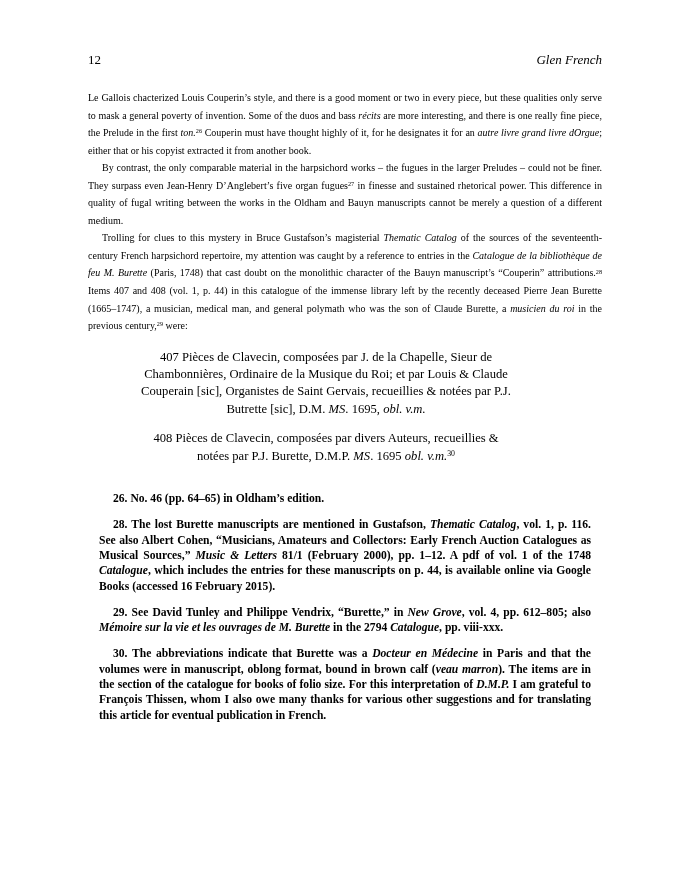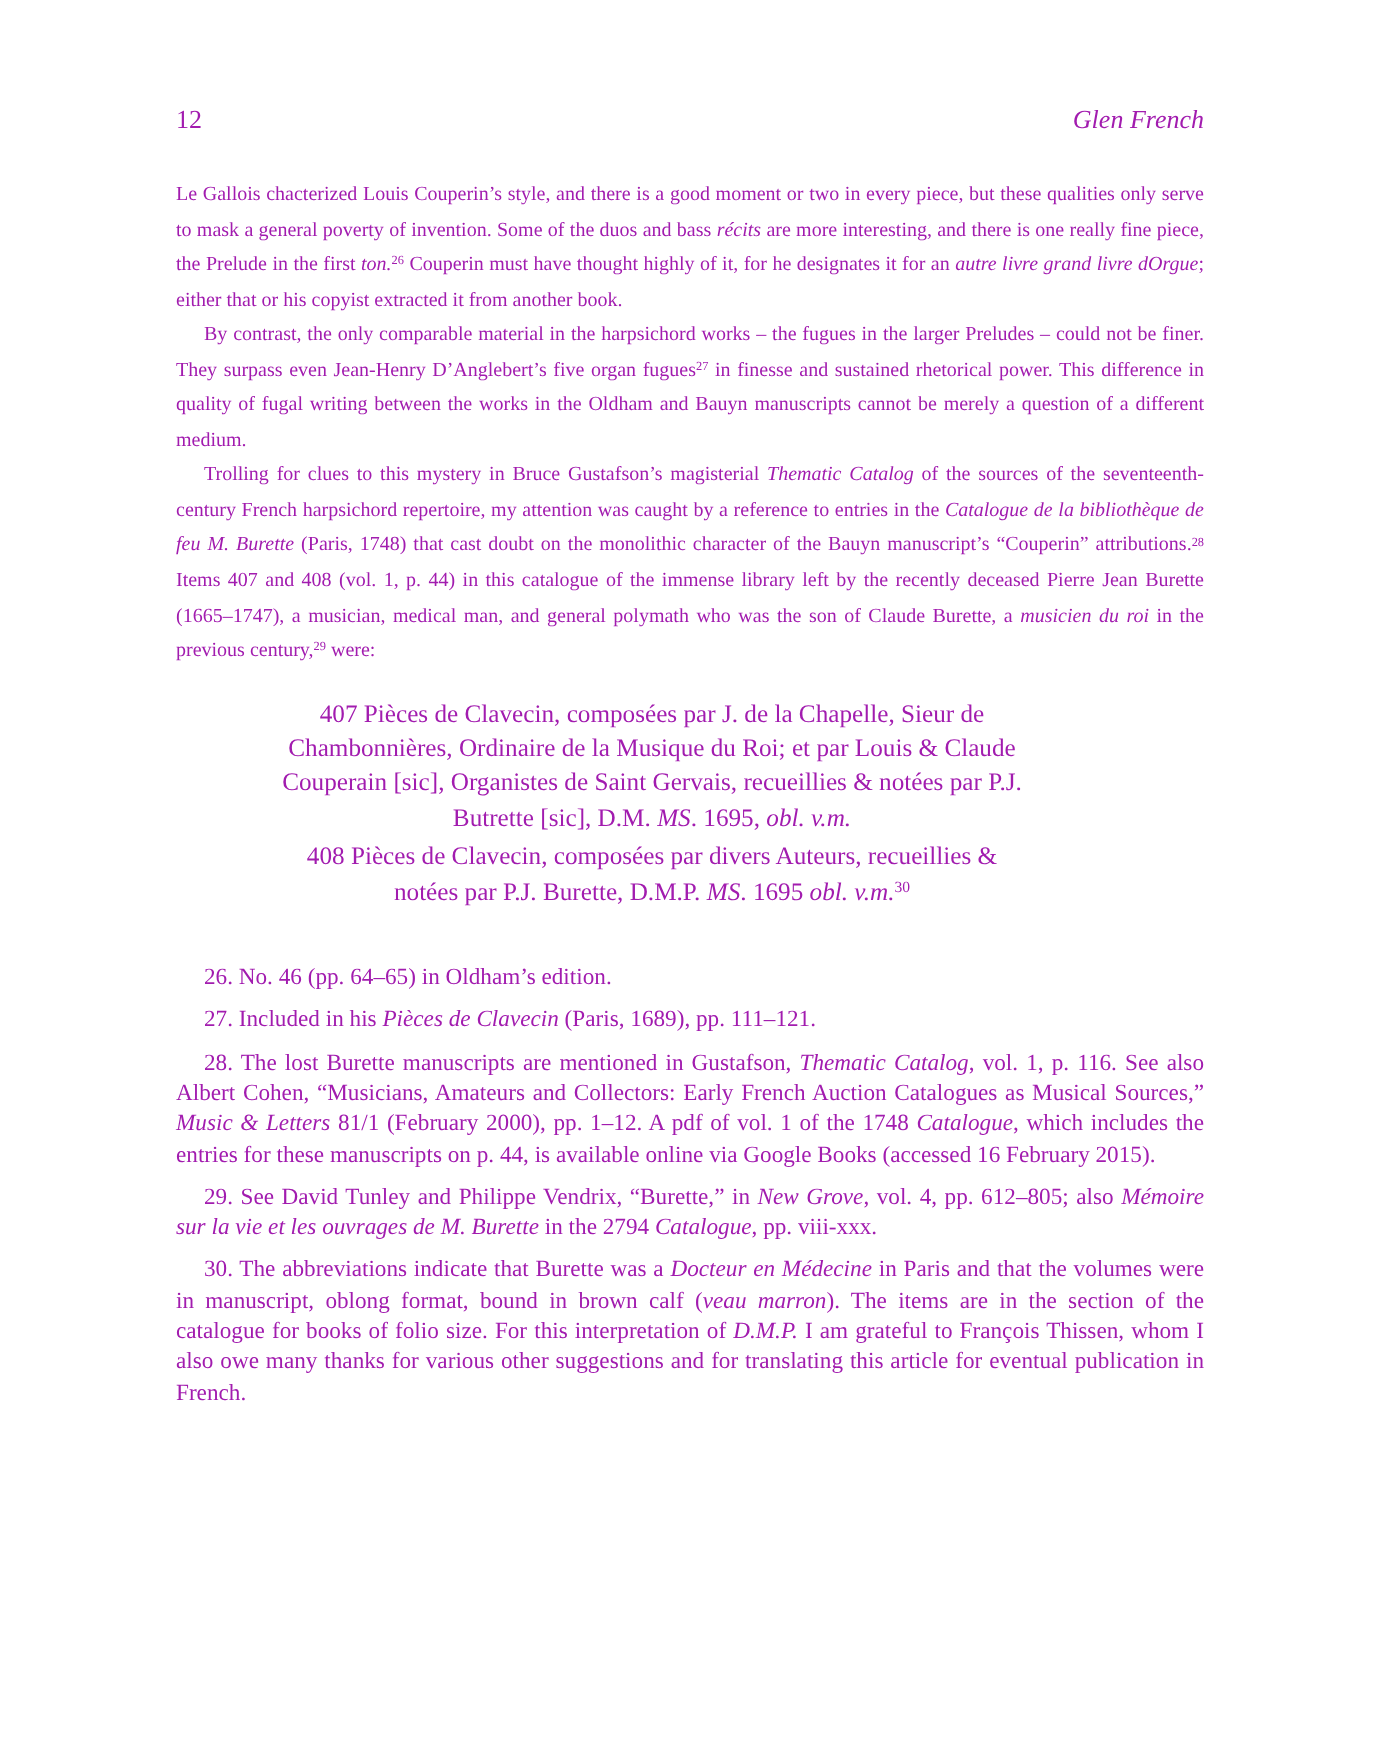--- a/index.html
+++ b/index.html
@@ -7,21 +7,21 @@
     padding: 0;
     background: #ffffff;
   }
   .page {
     position: relative;
     width: 691px;
     height: 877px;
     background: #ffffff;
     overflow: hidden;
     font-family: "Liberation Serif", "DejaVu Serif", serif;
-    color: #a21caf;
+    color: #000000;
   }
   .page-inner {
     position: absolute;
     left: 88px;
     top: 52px;
     width: 514px;
   }
   .pg-header {
     display: flex;
     justify-content: space-between;
@@ -43,31 +43,32 @@
     text-indent: 14px;
   }
   .quote {
     margin: 14px 0 0 52px;
     width: 372px;
     font-size: 12.6px;
     line-height: 17.4px;
     text-align: center;
   }
   .quote + .quote {
-    margin-top: 2px;
+    margin-top: 12px;
   }
   .footnotes {
     margin-top: 26px;
   }
   .footnote {
     font-size: 11.6px;
     line-height: 15.3px;
     text-align: justify;
     text-indent: 14px;
-    margin: 0;
+    margin: 11px;
+    font-weight: bold;
   }
   .footnote + .footnote {
     margin-top: 6px;
   }
   i { font-style: italic; }
   sup {
     font-size: 0.62em;
     vertical-align: baseline;
     position: relative;
     top: -0.48em;
@@ -90,20 +91,19 @@
     <p class="para indent"><span>By contrast, the only comparable material in the harpsichord works – the fugues in the larger Preludes – could not be finer. They surpass even Jean-Henry D’Anglebert’s five organ fugues</span><sup>27</sup><span> in finesse and sustained rhetorical power. This difference in quality of fugal writing between the works in the Oldham and Bauyn manuscripts cannot be merely a question of a different medium.</span></p>
 
     <p class="para indent"><span>Trolling for clues to this mystery in Bruce Gustafson’s magisterial </span><i>Thematic Catalog</i><span> of the sources of the seventeenth-century French harpsichord repertoire, my attention was caught by a reference to entries in the </span><i>Catalogue de la bibliothèque de feu M. Burette</i><span> (Paris, 1748) that cast doubt on the monolithic character of the Bauyn manuscript’s “Couperin” attributions.</span><sup>28</sup><span> Items 407 and 408 (vol. 1, p. 44) in this catalogue of the immense library left by the recently deceased Pierre Jean Burette (1665–1747), a musician, medical man, and general polymath who was the son of Claude Burette, a </span><i>musicien du roi</i><span> in the previous century,</span><sup>29</sup><span> were:</span></p>
 
     <p class="quote"><span>407 Pièces de Clavecin, composées par J. de la Chapelle, Sieur de Chambonnières, Ordinaire de la Musique du Roi; et par Louis &amp; Claude Couperain [sic], Organistes de Saint Gervais, recueillies &amp; notées par P.J. Butrette [sic], D.M. </span><i>MS</i><span>. 1695, </span><i>obl. v.m.</i></p>
 
     <p class="quote"><span>408 Pièces de Clavecin, composées par divers Auteurs, recueillies &amp; notées par P.J. Burette, D.M.P. </span><i>MS</i><span>. 1695 </span><i>obl. v.m.</i><sup>30</sup></p>
 
     <div class="footnotes">
       <p class="footnote"><span>26. No. 46 (pp. 64–65) in Oldham’s edition.</span></p>
-      <p class="footnote"><span>27. Included in his </span><i>Pièces de Clavecin</i><span> (Paris, 1689), pp. 111–121.</span></p>
       <p class="footnote"><span>28. The lost Burette manuscripts are mentioned in Gustafson, </span><i>Thematic Catalog</i><span>, vol. 1, p. 116. See also Albert Cohen, “Musicians, Amateurs and Collectors: Early French Auction Catalogues as Musical Sources,” </span><i>Music &amp; Letters</i><span> 81/1 (February 2000), pp. 1–12. A pdf of vol. 1 of the 1748 </span><i>Catalogue</i><span>, which includes the entries for these manuscripts on p. 44, is available online via Google Books (accessed 16 February 2015).</span></p>
       <p class="footnote"><span>29. See David Tunley and Philippe Vendrix, “Burette,” in </span><i>New Grove</i><span>, vol. 4, pp. 612–805; also </span><i>Mémoire sur la vie et les ouvrages de M. Burette</i><span> in the 2794 </span><i>Catalogue</i><span>, pp. viii-xxx.</span></p>
       <p class="footnote"><span>30. The abbreviations indicate that Burette was a </span><i>Docteur en Médecine</i><span> in Paris and that the volumes were in manuscript, oblong format, bound in brown calf (</span><i>veau marron</i><span>). The items are in the section of the catalogue for books of folio size. For this interpretation of </span><i>D.M.P.</i><span> I am grateful to François Thissen, whom I also owe many thanks for various other suggestions and for translating this article for eventual publication in French.</span></p>
     </div>
 
   </div>
 </div>
 
 </body></html>

